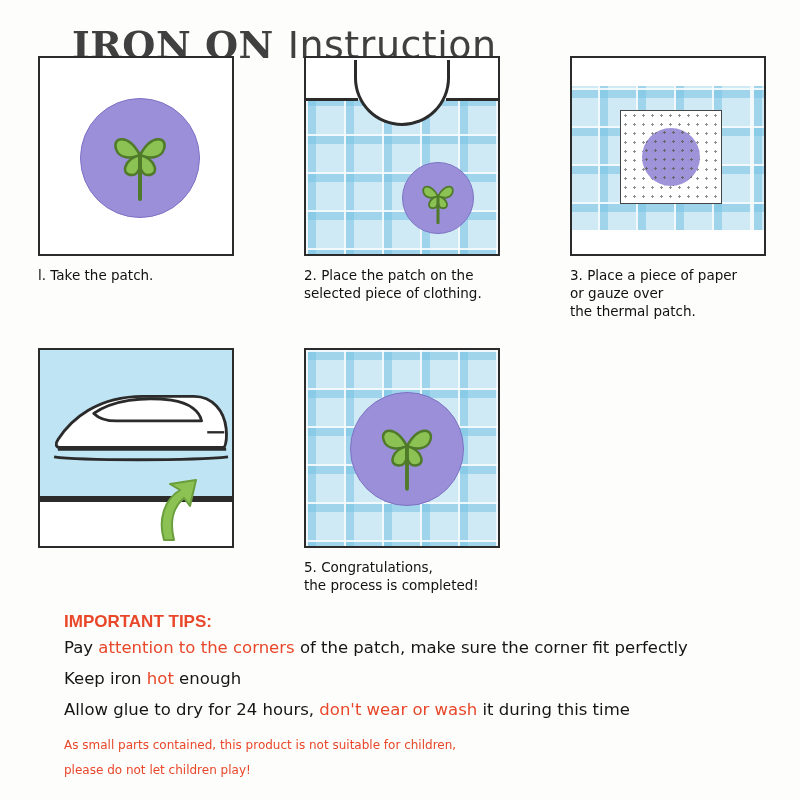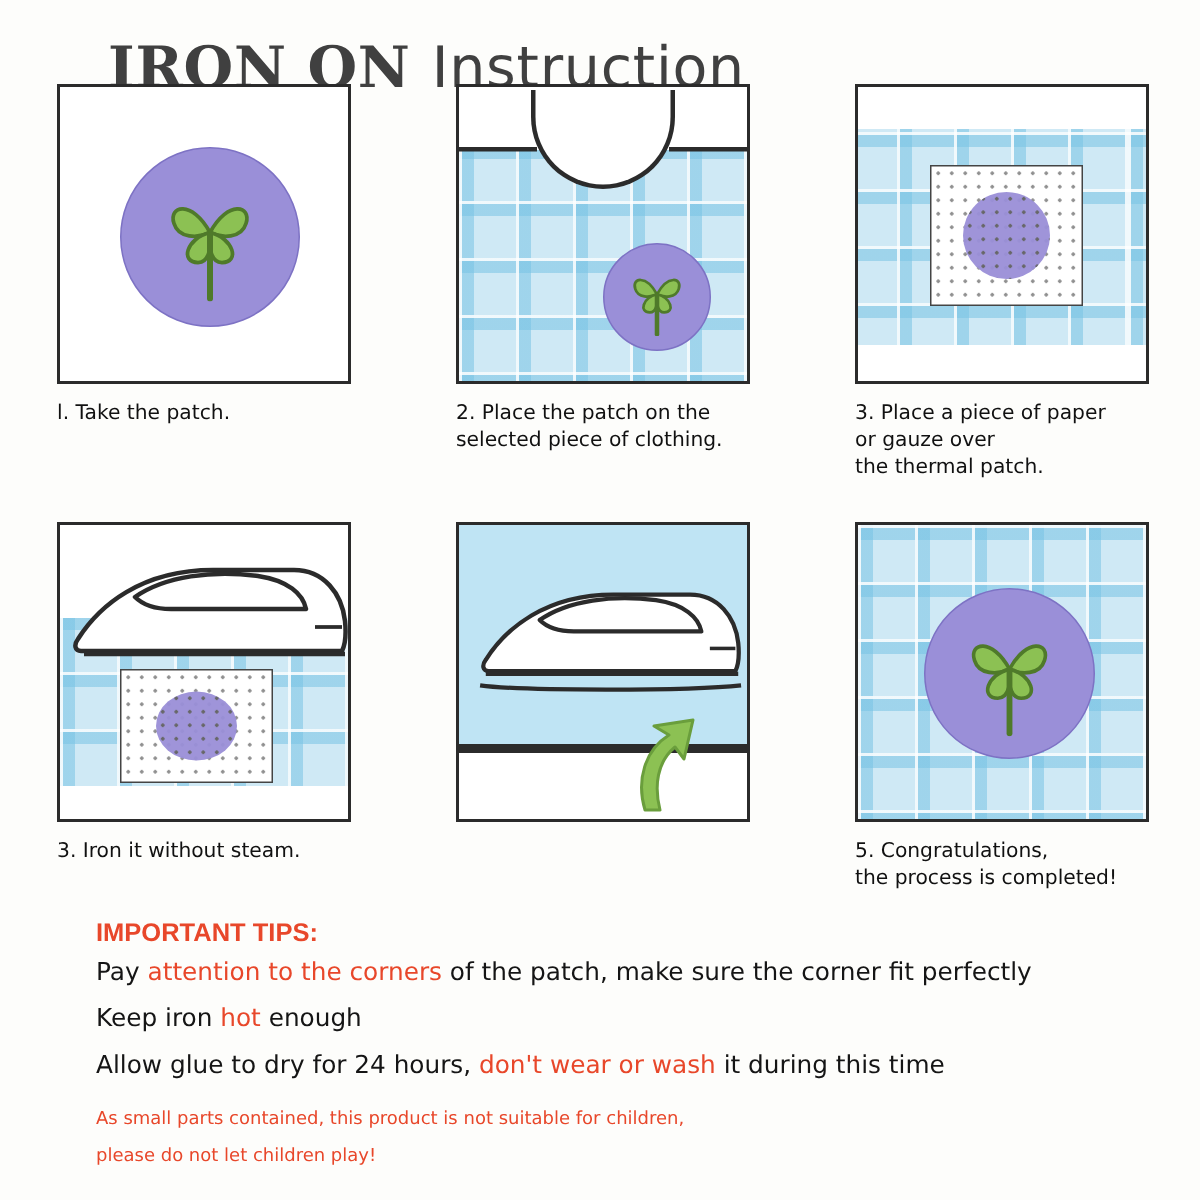--- a/index.html
+++ b/index.html
@@ -242,39 +242,20 @@
           </div>
         </div>
         <div class="caption">3. Place a piece of paper
     or gauze over
     the thermal patch.</div>
       </div>
     </div>
 
     <div class="row" style="margin-top:28px;">
 
-      <div class="cell">
-        <div class="panel">
-          <div class="fabric" style="top:60px;"></div>
-          <div style="position:absolute;left:0;top:0;width:196px;height:62px;background:#ffffff;"></div>
-          <div style="position:absolute;left:0;bottom:0;width:196px;height:22px;background:#ffffff;"></div>
-
-          <div class="paper" style="left:40px; top:96px; width:100px; height:74px;">
-            <div class="dot-disc" style="width:54px;height:46px;"></div>
-          </div>
-
-          <svg width="190" height="100" viewBox="0 0 190 100" style="position:absolute;left:6px;top:6px;">
-            <path d="M14 78 L8 78 C4 78 3 74 6 70 C20 48 48 24 96 24 L150 24 C170 24 182 40 184 58 C185 68 184 74 182 78 Z" fill="#ffffff" stroke="#2b2b2b" stroke-width="3" stroke-linejoin="round"></path>
-            <path d="M44 42 C64 28 96 24 126 28 C146 31 156 40 158 50 L68 50 C54 50 48 46 44 42 Z" fill="#ffffff" stroke="#2b2b2b" stroke-width="3" stroke-linejoin="round"></path>
-            <path d="M10 80 L184 80" stroke="#2b2b2b" stroke-width="3"></path>
-            <path d="M164 62 L182 62" stroke="#2b2b2b" stroke-width="2.5"></path>
-          </svg>
-        </div>
-        <div class="caption">3. Iron it without steam.</div>
-      </div>
 
       <div class="cell">
         <div class="panel">
           <div style="position:absolute;left:0;top:0;width:196px;height:146px;background:#bfe4f4;"></div>
           <div style="position:absolute;left:0;top:146px;width:196px;height:6px;background:#2b2b2b;"></div>
           <div style="position:absolute;left:0;top:152px;width:196px;height:48px;background:#ffffff;"></div>
 
           <svg width="180" height="104" viewBox="0 0 190 110" style="position:absolute;left:12px;top:18px;">
             <path d="M14 84 L8 84 C4 84 3 80 6 76 C20 54 48 30 96 30 L150 30 C170 30 182 46 184 64 C185 74 184 80 182 84 Z" fill="#ffffff" stroke="#2b2b2b" stroke-width="3" stroke-linejoin="round"></path>
             <path d="M44 48 C64 34 96 30 126 34 C146 37 156 46 158 56 L68 56 C54 56 48 52 44 48 Z" fill="#ffffff" stroke="#2b2b2b" stroke-width="3" stroke-linejoin="round"></path>

